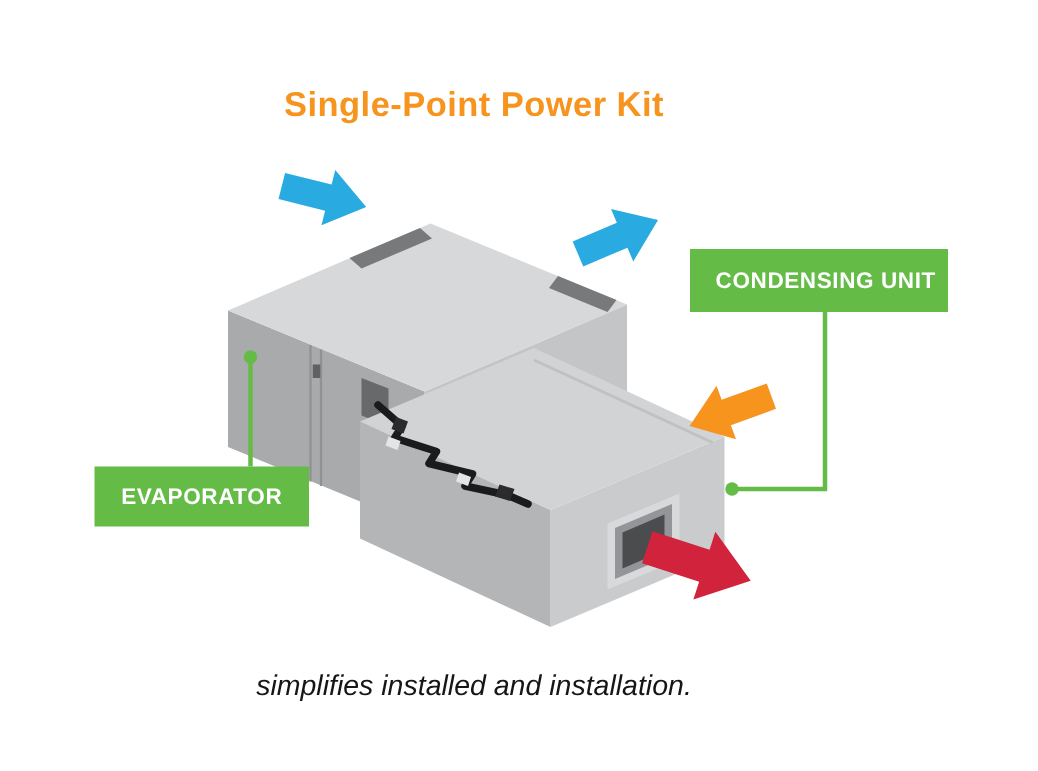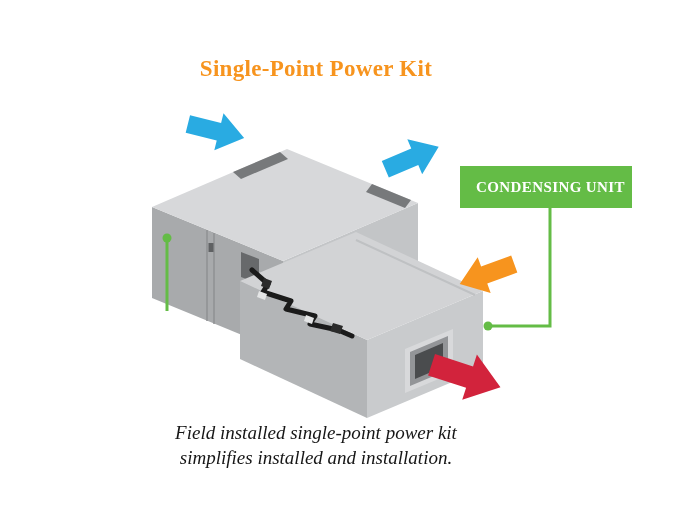--- a/index.html
+++ b/index.html
@@ -1,18 +1,18 @@
 <!DOCTYPE html>
 <html><head>
 <meta charset="utf-8">
 <style>
   html,body{margin:0;padding:0;background:#fff;}
   .stage{
     position:relative;width:632px;height:514px;background:#ffffff;
-    font-family:Liberation Serif, serif;overflow:hidden;
+    font-family:Liberation Sans, sans-serif;overflow:hidden;
   }
   .title{
     position:absolute;top:56px;left:0;width:100%;text-align:center;margin:0;
     color:#F7941E;font-size:23px;font-weight:bold;letter-spacing:.3px;
   }
   .illustration{position:absolute;left:0;top:0;}
   .callout{
     position:absolute;background:#64BC46;color:#ffffff;font-weight:bold;
     font-size:15px;letter-spacing:.4px;display:flex;align-items:center;justify-content:center;
     text-align:center;
@@ -85,19 +85,22 @@
       <polygon points="-29,-9 3,-9 3,-19 29,0 3,19 3,9 -29,9" fill="#F7941E"></polygon>
     </g>
     <g transform="translate(466,376) rotate(18) scale(1.25)">
       <polygon points="-29,-9 3,-9 3,-19 29,0 3,19 3,9 -29,9" fill="#D2233C"></polygon>
     </g>
   </svg>
 
   <div class="callout callout-condensing">
     <span>CONDENSING UNIT</span>
   </div>
+  <div class="callout callout-evaporator">
+    <span>EVAPORATOR</span>
+  </div>
 
   <p class="caption">
-    <span>Field installed single-point power kit</span><br>
+    <br>
     <span>simplifies installed and installation.</span>
   </p>
 
 </div>
 
 </body></html>

